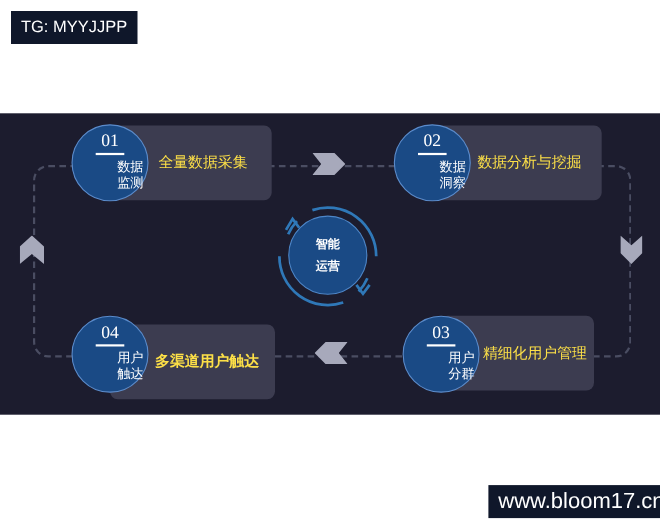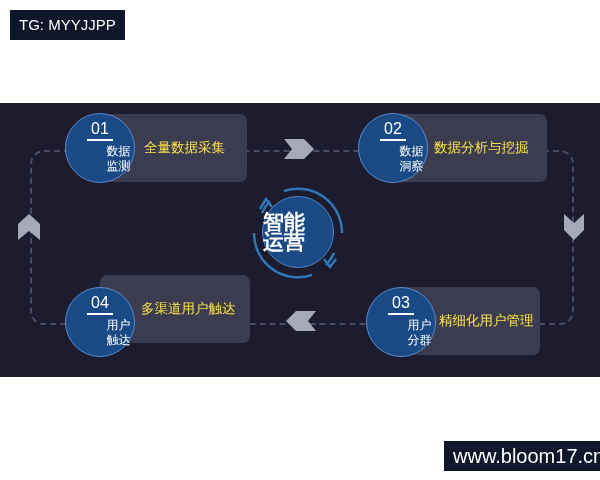--- a/index.html
+++ b/index.html
@@ -9,27 +9,27 @@
         font-size:15px; line-height:30px; padding:0 9px; }
   .wm-tl { left:10px; top:10px; height:30px; }
   .wm-br { left:444px; top:441px; height:30px; font-size:20px; }
   .panel { position:absolute; left:0; top:103px; width:600px; height:274px; background:#1c1c2e; }
   .loop { position:absolute; left:30px; top:47px; width:544px; height:175px;
           border:2px dashed #4a4d62; border-radius:14px; box-sizing:border-box; }
   .card { position:absolute; height:68px; background:#3c3c50; border-radius:7px; }
   .card-text { position:absolute; color:#fde047; font-size:13.5px; white-space:nowrap; }
   .badge { position:absolute; width:70px; height:70px; border-radius:50%; background:#1a4a85;
            border:1.5px solid #5b8ccc; box-sizing:border-box; color:#fff; text-align:center; }
-  .badge .num { display:block; font-size:16px; line-height:18px; margin-top:6px; font-family:Liberation Sans, sans-serif; }
+  .badge .num { display:block; font-size:16px; line-height:18px; margin-top:6px; font-family:Liberation Serif, serif; }
   .badge .rule { display:block; width:26px; height:2px; background:#fff; margin:1px auto 3px; }
   .badge .lbl { display:block; font-size:12px; line-height:15px;padding-left:37px; }
   .chev { position:absolute; }
   .center { position:absolute; left:262px; top:93px; width:72px; height:72px; border-radius:50%;
             background:#1a4a85; border:1.5px solid #4d86c8; box-sizing:border-box; color:#fff;
-            text-align:left; font-size:21px; font-weight:bold; line-height:20px; padding-top:15px; }
+            text-align:center; font-size:11px; font-weight:bold; line-height:20px; padding-top:15px; }
   .ring { position:absolute; left:248px; top:80px; }
 </style>
 </head>
 <body>
 
 <div class="wm wm-tl">TG: MYYJJPP</div>
 
 <div class="panel">
   <div class="loop"></div>
 
@@ -72,21 +72,21 @@
     <path d="M 14 30 A 40 40 0 0 1 22 18" fill="none" stroke="#2f78b8" stroke-width="2.5"></path>
     <polyline points="12,26 18,16 24,24" fill="none" stroke="#2f78b8" stroke-width="2.5"></polyline>
     <path d="M 86 70 A 40 40 0 0 1 78 82" fill="none" stroke="#2f78b8" stroke-width="2.5"></path>
     <polyline points="76,76 82,84 88,76" fill="none" stroke="#2f78b8" stroke-width="2.5"></polyline>
   </svg>
   <div class="center">
     <div>智能</div>
     <div>运营</div>
   </div>
 
-  <div class="card" style="left:100px;top:172px;width:150px;">
+  <div class="card" style="left:100px;top:192px;width:150px;font-weight:bold;">
     <span class="card-text" style="left:41px;top:25px">多渠道用户触达</span>
   </div>
   <div class="badge" style="left:65px;top:184px">
     <span class="num">04</span>
     <span class="rule"></span>
     <span class="lbl">用户</span>
     <span class="lbl">触达</span>
   </div>
 
   <div class="card" style="left:400px;top:184px;width:140px;">

